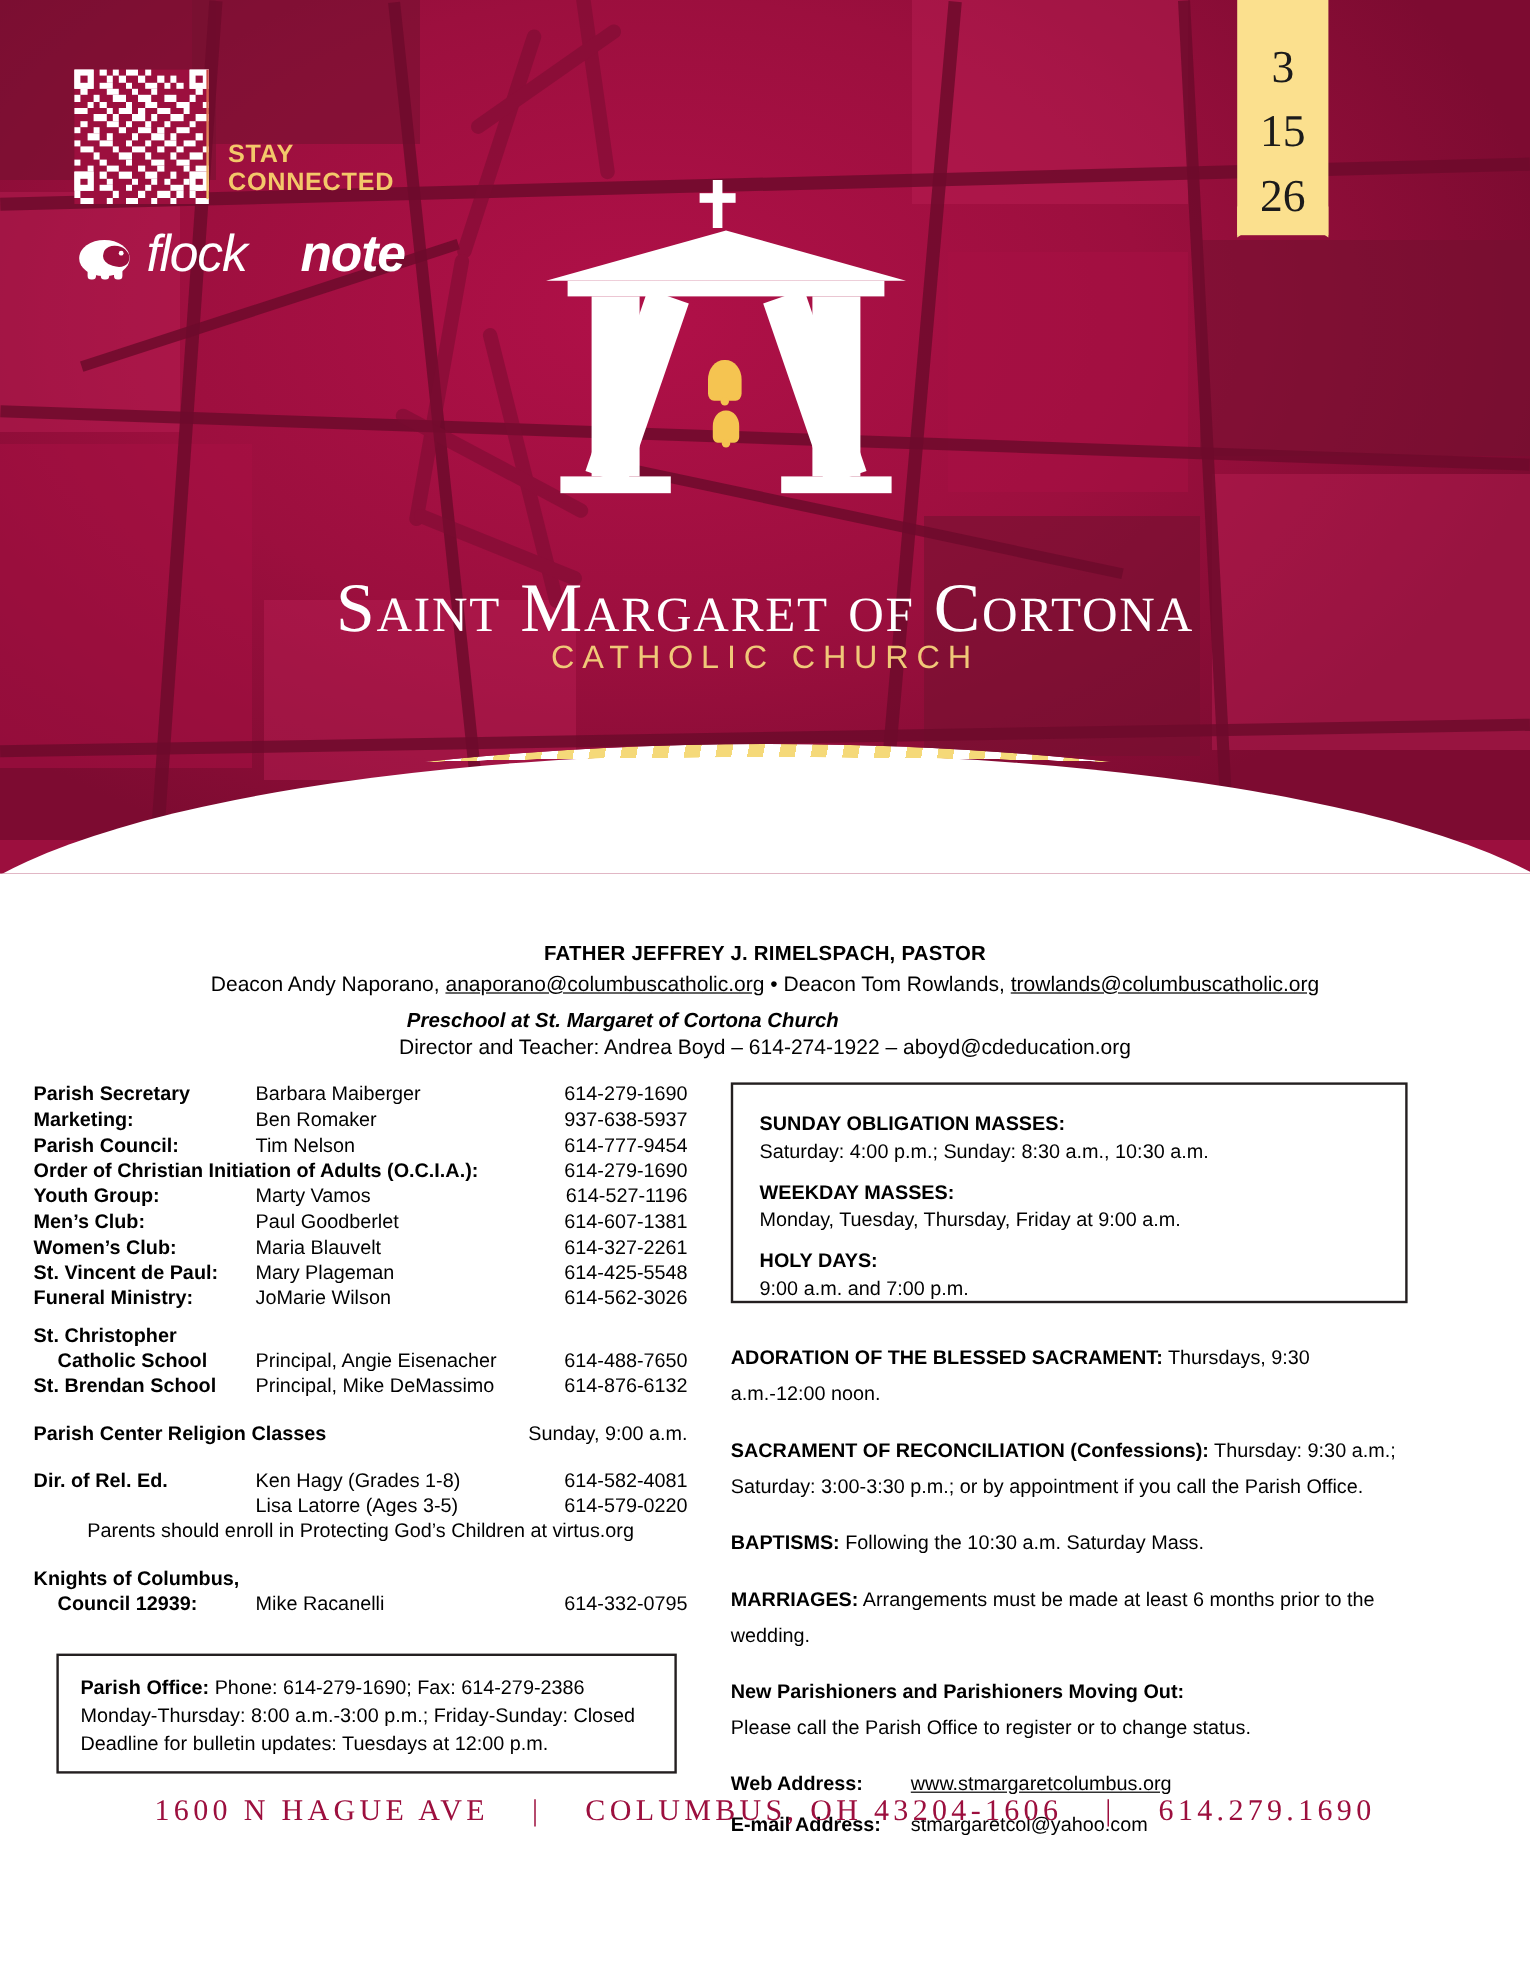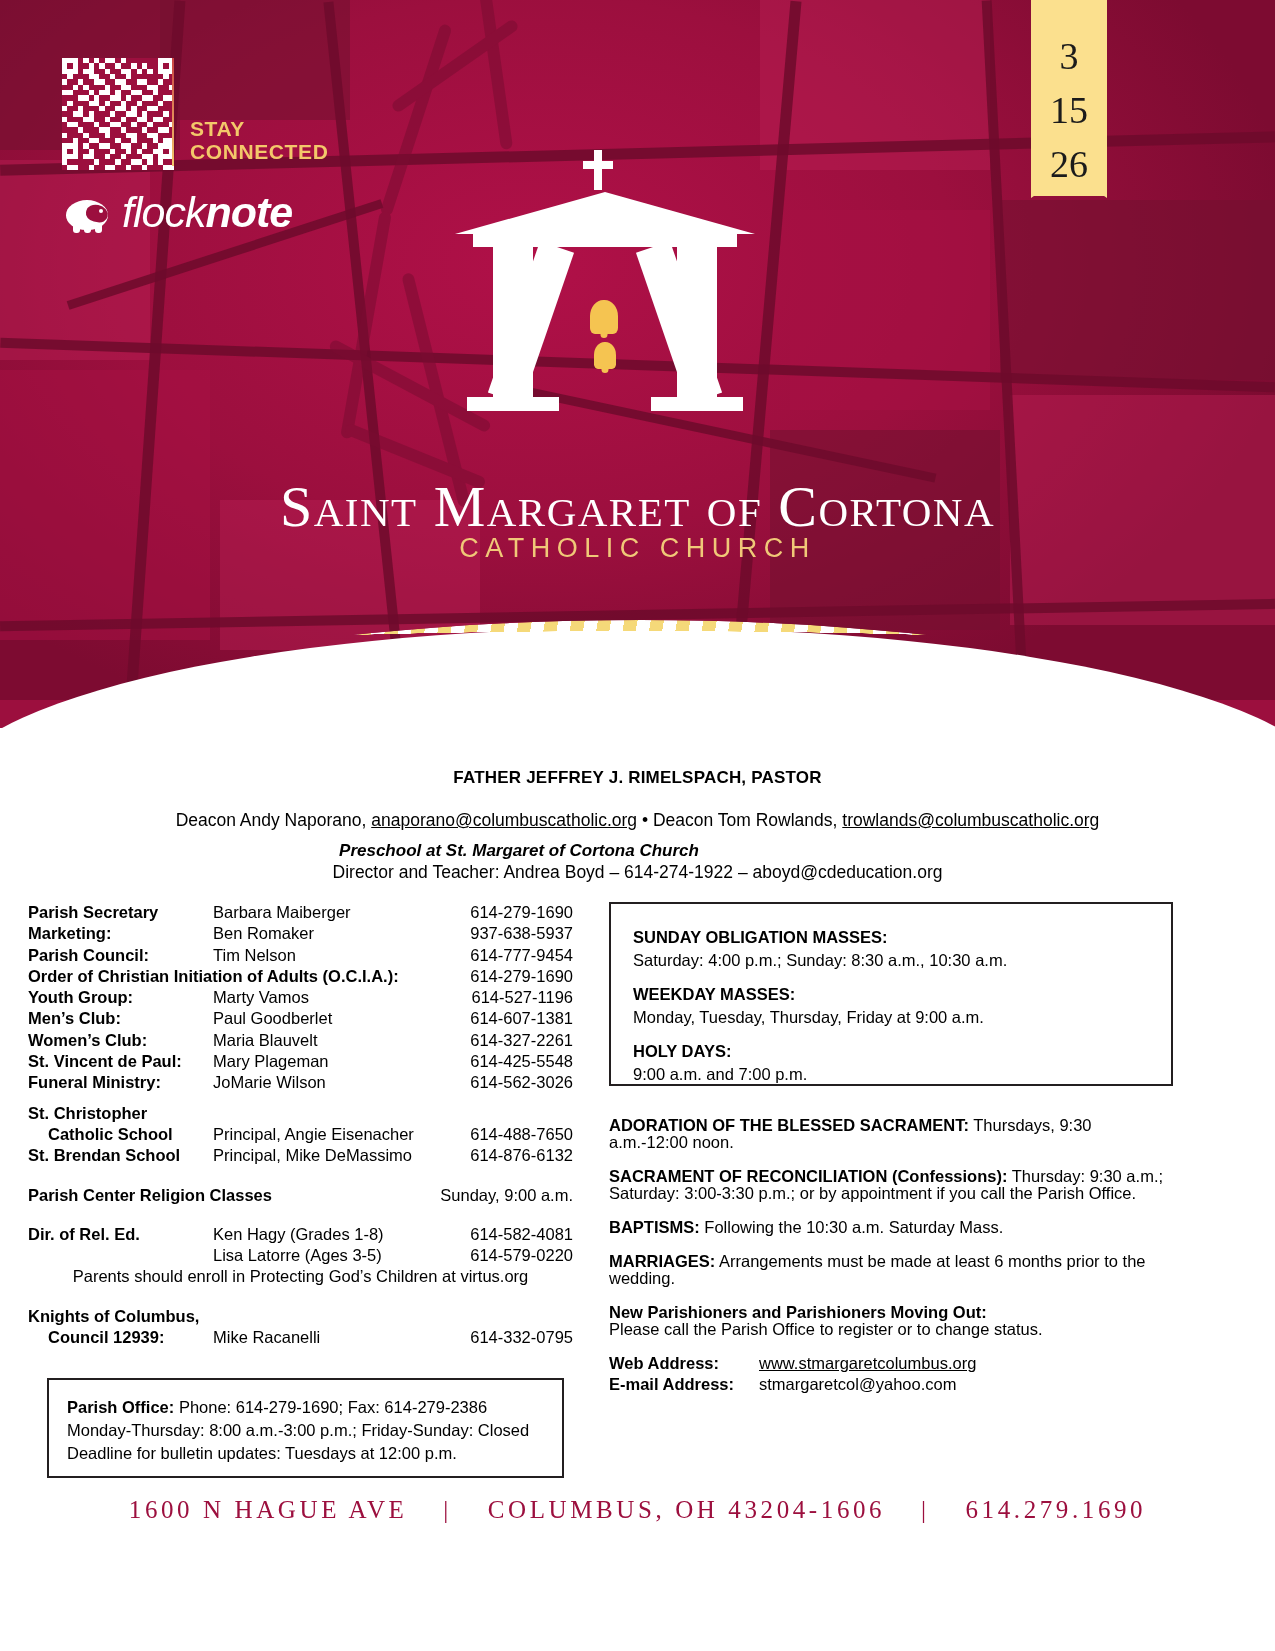--- a/index.html
+++ b/index.html
@@ -100,21 +100,21 @@
         border-radius: 50% 50% 48% 48%; }
   .sheep .head { position: absolute; left: 24px; top: 11px;
         width: 22px; height: 17px; background: #9c0f3e;
         border-radius: 55% 60% 50% 50%; transform: rotate(12deg); }
   .sheep .eye { position: absolute; left: 37px; top: 15px;
         width: 4px; height: 4px; background: #fff; border-radius: 50%; }
   .sheep .leg { position: absolute; bottom: -1px; width: 7px; height: 8px;
         background: #fff; border-radius: 0 0 3px 3px; }
   .flock-text { font-size: 43px; color: #fff; font-style: italic;
         letter-spacing: -1px; }
-  .flock-text b { font-style: italic; }
+  .flock-text b { font-style: italic; margin-left: 45px; }
 
   
   .ribbon { position: absolute; left: 1031px; top: 0;
         width: 76px; height: 196px; background: #fbe08e; }
   .ribbon-notch { position: absolute; left: 1031px; top: 172px;
         width: 0; height: 0;
         border-left: 38px solid #fbe08e;
         border-right: 38px solid #fbe08e;
         border-bottom: 26px solid transparent; }
   .ribbon-shadow { position: absolute; left: 1031px; top: 168px;
@@ -165,21 +165,21 @@
         width: 1275px; text-align: center;
         font-family: "Liberation Serif", serif;
         font-size: 58px; color: #ffffff;
         font-variant: small-caps; letter-spacing: 1.5px; }
   .church-sub { position: absolute; left: 0; top: 533px;
         width: 1275px; text-align: center;
         font-family: "Liberation Sans", sans-serif;
         font-size: 27px; color: #f0c878; letter-spacing: 6.5px; }
 
   
-  .pastor { position: absolute; left: 0; top: 768px; width: 1275px;
+  .pastor { position: absolute; left: 0; top: 785px; width: 1275px;
         text-align: center; font-size: 17px; font-weight: bold;
         letter-spacing: .2px; }
   .deacons { position: absolute; left: 0; top: 810px; width: 1275px;
         text-align: center; font-size: 17.5px; }
   .deacons u { text-decoration: underline; }
   .preschool { position: absolute; left: 0; top: 841px; width: 1038px;
         text-align: center; font-size: 17px; font-weight: bold;
         font-style: italic; }
   .preschool-dir { position: absolute; left: 0; top: 862px; width: 1275px;
         text-align: center; font-size: 17.5px; }
@@ -207,21 +207,21 @@
 
   
   .mass-box { position: absolute; left: 609px; top: 902px;
         width: 560px; height: 180px; border: 2px solid #231f20; }
   .mass-box .inner { padding: 22px 0 0 22px; font-size: 16.5px;
         line-height: 22.5px; }
   .mass-box .hd { font-weight: bold; }
   .mass-gap { height: 12px; }
 
   .right-col { position: absolute; left: 609px; top: 1117px; width: 565px;
-        font-size: 16.5px; line-height: 17px; }
+        font-size: 16.5px; line-height: 30px; }
   .right-col p { margin: 0 0 17px 0; }
   .right-col b { font-weight: bold; }
   .web-row { display: flex; }
   .web-row .lbl { width: 150px; font-weight: bold; }
   .web-row .val { }
   .web-row .val u { text-decoration: underline; }
 
   
   .footer { position: absolute; left: 0; top: 1496px; width: 1275px;
         text-align: center; color: #9c0f3e;

